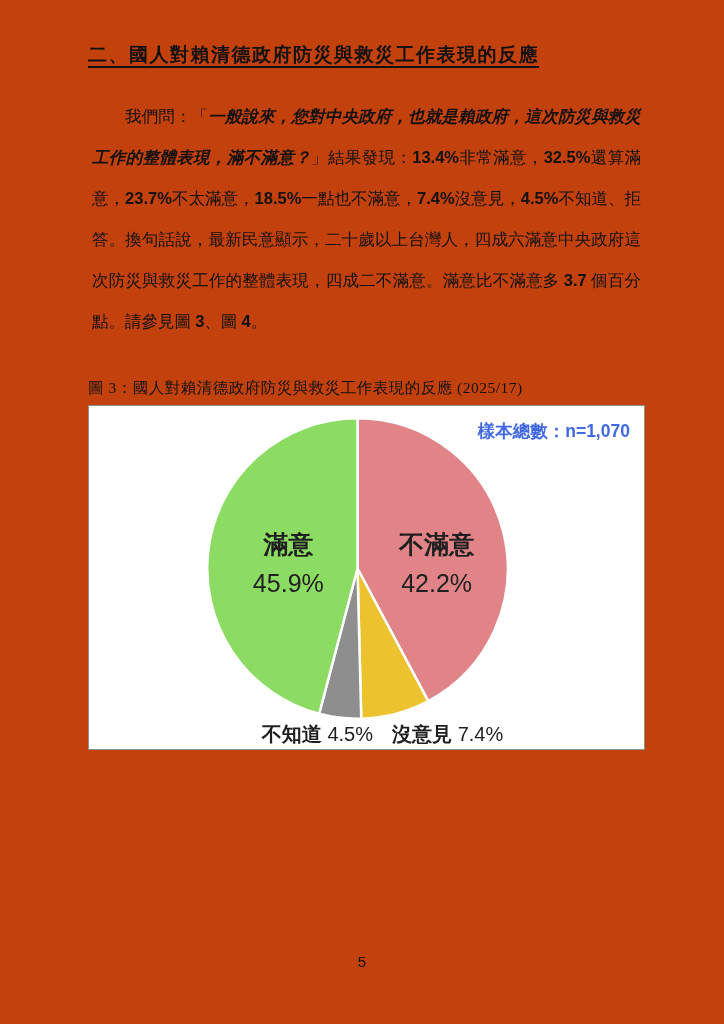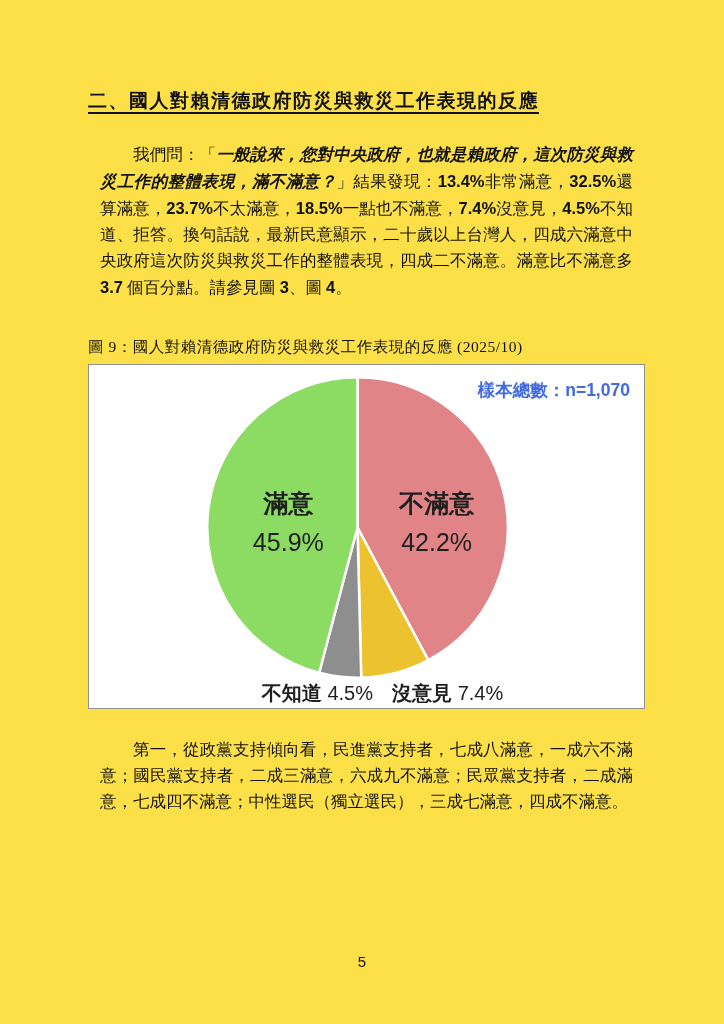--- a/index.html
+++ b/index.html
@@ -1,39 +1,39 @@
 <!DOCTYPE html>
 <html><head>
 <meta charset="utf-8">
 <style>
   html,body{margin:0;padding:0;background:#ffffff;}
   .page{
     position:relative;
     width:724px;height:1024px;
-    background:#fde047;
+    background:#c2410c;
     box-sizing:border-box;
-    padding:74px 79px 0 88px;
+    padding:28px 79px 0 88px;
     font-family:"Liberation Serif","DejaVu Serif",serif;
     color:#111111;
     overflow:hidden;
   }
   .heading{
     font-size:19px;
     font-weight:bold;
     margin:14px 0 0 0;
     letter-spacing:1.5px;
     text-decoration:underline;
     text-decoration-thickness:2px;
     text-underline-offset:5px;
   }
   .body{
     font-size:16.5px;
-    line-height:26px;
+    line-height:41px;
     text-align:justify;
-    margin:12px;
+    margin:4px;
     text-indent:33px;
   }
   .p1{margin-top:28px;}
   .p2{margin-top:27px;font-style:italic;}
   .p3{margin-top:47px;}
   .p4{margin-top:28px;}
   .seg-bi{font-weight:bold;font-style:italic;}
   .seg-num{font-family:"Liberation Sans","DejaVu Sans",sans-serif;font-weight:bold;}
   .caption{
     margin-top:36px;
@@ -60,36 +60,35 @@
 </head>
 <body>
 
 <div class="page">
 
   <h2 class="heading">二、國人對賴清德政府防災與救災工作表現的反應</h2>
 
   <p class="body p1"><span>我們問：「</span><span class="seg-bi">一般說來，您對中央政府，也就是賴政府，這次防災與救災工作的整體表現，滿不滿意？</span><span>」結果發現：</span><span class="seg-num">13.4%</span><span>非常滿意，</span><span class="seg-num">32.5%</span><span>還算滿意，</span><span class="seg-num">23.7%</span><span>不太滿意，</span><span class="seg-num">18.5%</span><span>一點也不滿意，</span><span class="seg-num">7.4%</span><span>沒意見，</span><span class="seg-num">4.5%</span><span>不知道、拒答。換句話說，最新民意顯示，二十歲以上台灣人，四成六滿意中央政府這次防災與救災工作的整體表現，四成二不滿意。滿意比不滿意多 </span><span class="seg-num">3.7</span><span> 個百分點。請參見圖 </span><span class="seg-num">3</span><span>、圖 </span><span class="seg-num">4</span><span>。</span></p>
 
 
-  <div class="caption">圖 9：國人對賴清德政府防災與救災工作表現的反應 (2025/10)</div>
+  <div class="caption">圖 3：國人對賴清德政府防災與救災工作表現的反應 (2025/17)</div>
 
   <div class="chart-box">
     <svg viewBox="0 0 554 342" xmlns="http://www.w3.org/2000/svg">
         <path d="M 268 162 L 268.00 12.00 A 150 150 0 0 1 338.61 294.34 Z" fill="#E08487" stroke="#ffffff" stroke-width="2.5" stroke-linejoin="round"></path>
         <path d="M 268 162 L 338.61 294.34 A 150 150 0 0 1 271.77 311.95 Z" fill="#ECC32E" stroke="#ffffff" stroke-width="2.5" stroke-linejoin="round"></path>
         <path d="M 268 162 L 271.77 311.95 A 150 150 0 0 1 229.78 307.05 Z" fill="#8E8E8E" stroke="#ffffff" stroke-width="2.5" stroke-linejoin="round"></path>
         <path d="M 268 162 L 229.78 307.05 A 150 150 0 0 1 268.00 12.00 Z" fill="#8CDB63" stroke="#ffffff" stroke-width="2.5" stroke-linejoin="round"></path>
         <text x="347" y="147" text-anchor="middle" font-family="&quot;Liberation Sans&quot;,&quot;DejaVu Sans&quot;,sans-serif" font-size="25" font-weight="700" fill="#1f1f1f">不滿意</text>
         <text x="347" y="185" text-anchor="middle" font-family="&quot;Liberation Sans&quot;,&quot;DejaVu Sans&quot;,sans-serif" font-size="25" font-weight="500" fill="#1f1f1f">42.2%</text>
         <text x="358" y="334" text-anchor="middle" font-family="&quot;Liberation Sans&quot;,&quot;DejaVu Sans&quot;,sans-serif" font-size="20" fill="#1f1f1f"><tspan font-weight="700">沒意見 </tspan><tspan font-weight="500">7.4%</tspan></text>
         <text x="228" y="334" text-anchor="middle" font-family="&quot;Liberation Sans&quot;,&quot;DejaVu Sans&quot;,sans-serif" font-size="20" fill="#1f1f1f"><tspan font-weight="700">不知道 </tspan><tspan font-weight="500">4.5%</tspan></text>
         <text x="199" y="147" text-anchor="middle" font-family="&quot;Liberation Sans&quot;,&quot;DejaVu Sans&quot;,sans-serif" font-size="25" font-weight="700" fill="#1f1f1f">滿意</text>
         <text x="199" y="185" text-anchor="middle" font-family="&quot;Liberation Sans&quot;,&quot;DejaVu Sans&quot;,sans-serif" font-size="25" font-weight="500" fill="#1f1f1f">45.9%</text>
         <text x="540" y="31" text-anchor="end" font-family="&quot;Liberation Sans&quot;,&quot;DejaVu Sans&quot;,sans-serif" font-size="17.5" font-weight="700" fill="#4169E1">樣本總數：n=1,070</text>
       </svg>
   </div>
 
 
-  <p class="body p4">第一，從政黨支持傾向看，民進黨支持者，七成八滿意，一成六不滿意；國民黨支持者，二成三滿意，六成九不滿意；民眾黨支持者，二成滿意，七成四不滿意；中性選民（獨立選民），三成七滿意，四成不滿意。</p>
 
   <div class="page-number">5</div>
 
 </div>
 
 </body></html>

